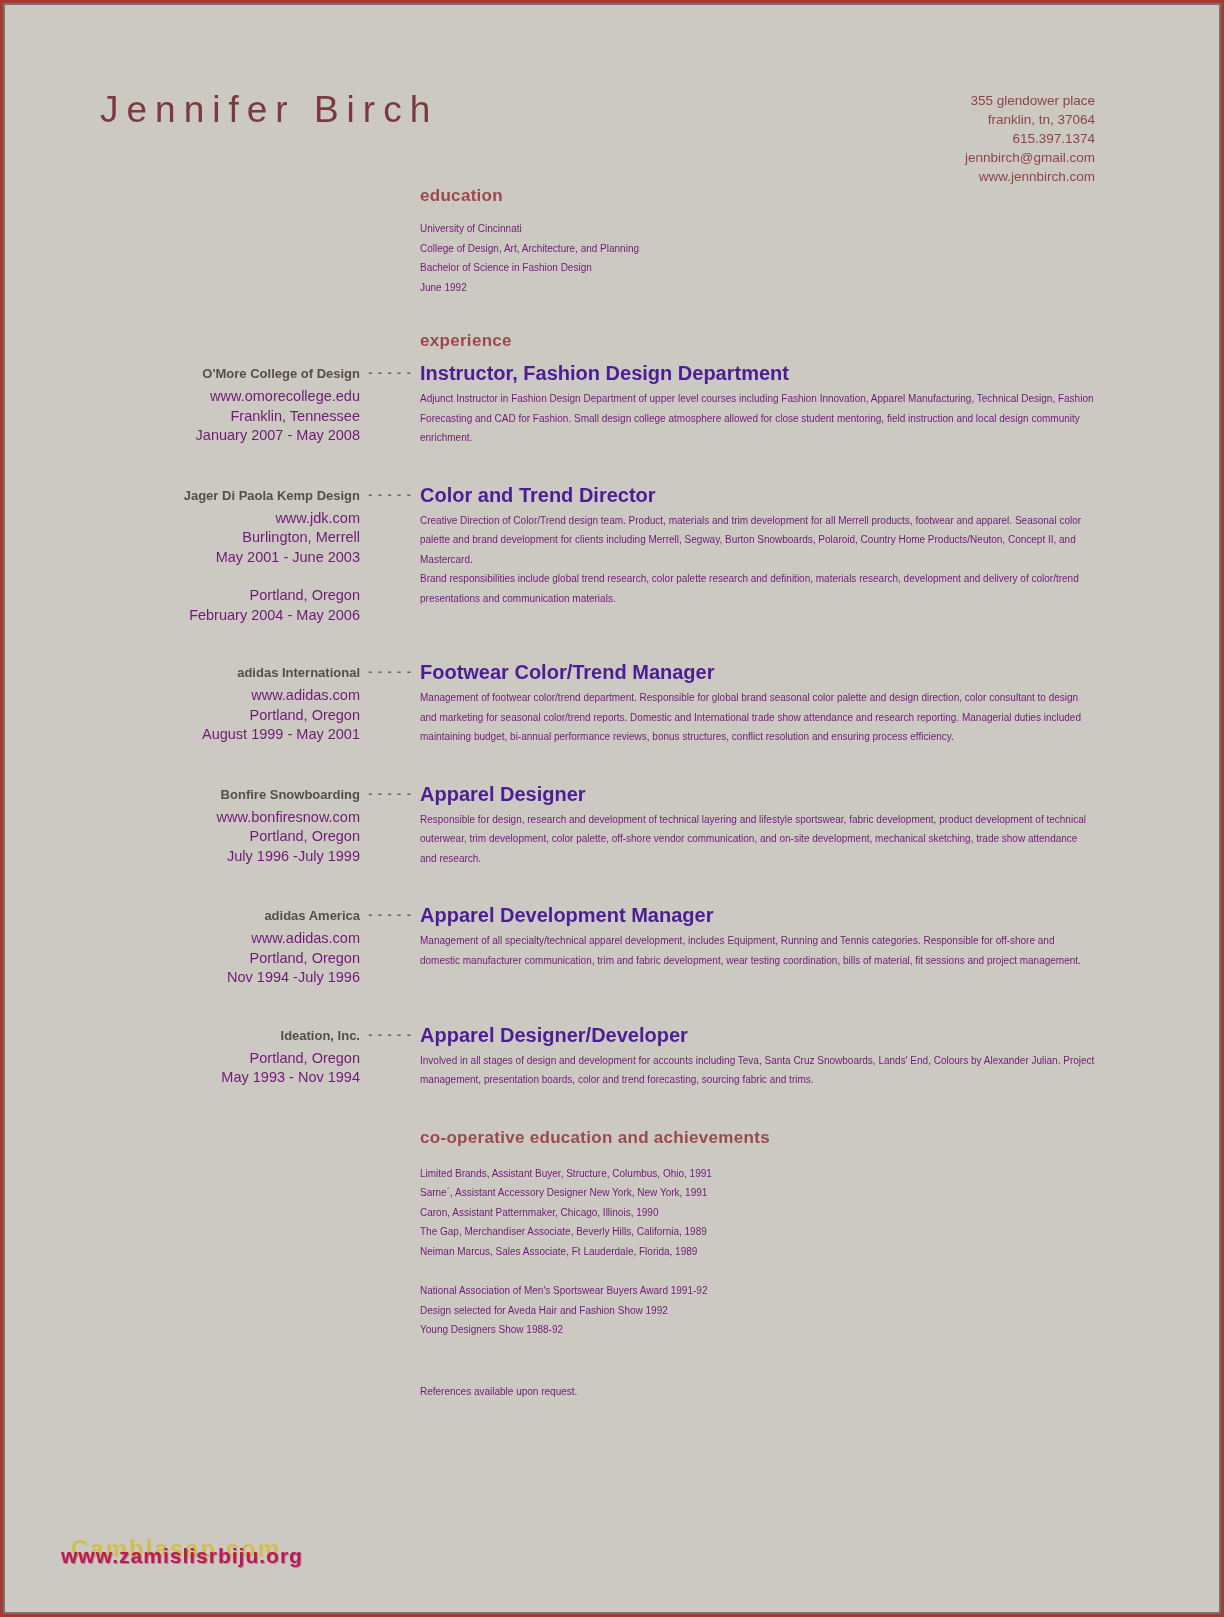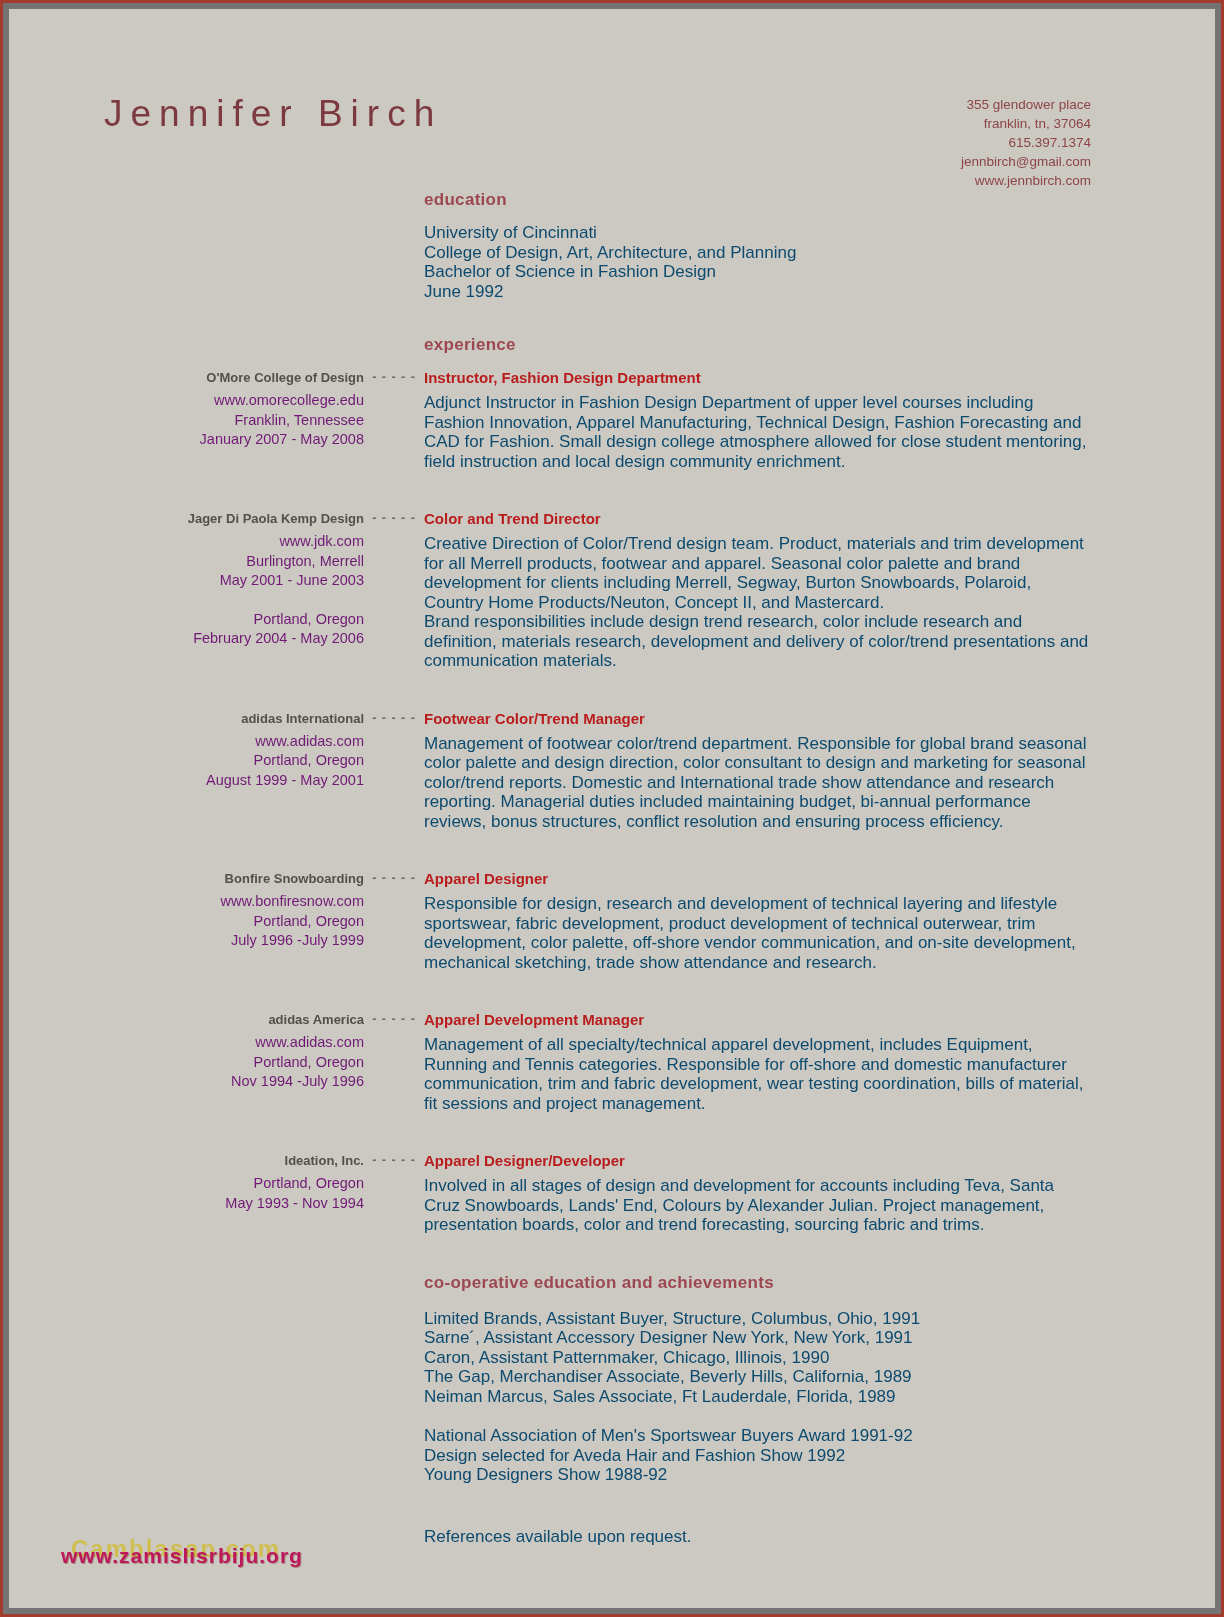--- a/index.html
+++ b/index.html
@@ -10,21 +10,21 @@
     position: relative;
     width: 1224px;
     height: 1617px;
     background: #ccc9c3;
     border: 3px solid #a33c2d;
     overflow: hidden;
   }
   .page-inner {
     position: absolute;
     inset: 0;
-    border: 6px solid #737373;
+    border: 2px solid #737373;
     padding: 78px 124px 0 95px;
   }
 
   
   .header {
     display: flex;
     justify-content: space-between;
     align-items: flex-start;
   }
   .name {
@@ -47,22 +47,22 @@
   .indented { margin-left: 320px; }
 
   .section-heading {
     font-size: 17px;
     font-weight: bold;
     color: #9c4850;
     letter-spacing: 0.3px;
     margin-bottom: 13px;
   }
   .body-text {
-    color: #0c4a6e;
-    font-size: 17px;
+    color: #701a75;
+    font-size: 10px;
     line-height: 19.5px;
   }
   .edu-block { margin-bottom: 34px; }
 
   
   .exp-heading { margin-bottom: 10px; }
   .job {
     display: flex;
     align-items: flex-start;
     margin-bottom: 38px;
@@ -92,23 +92,23 @@
     white-space: nowrap;
     font-weight: bold;
     font-size: 12.5px;
     color: #6e6965;
     line-height: 19px;
     letter-spacing: 1px;
     overflow: hidden;
   }
   .job-right { flex: 1 1 auto; max-width: 690px; }
   .job-title {
-    font-size: 15px;
-    font-weight: bold;
-    color: #b91c1c;
+    font-size: 20px;
+    font-weight: bold;
+    color: #4c1d95;
     line-height: 19px;
     margin-bottom: 6px;
   }
 
   
   .coop { margin-top: 6px; }
   .coop-heading { margin-bottom: 16px; }
   .awards { margin-top: 20px; }
   .references { margin-top: 42px; }
 
@@ -194,21 +194,21 @@
           <div class="job-sub first">www.jdk.com</div>
           <div class="job-sub">Burlington, Merrell</div>
           <div class="job-sub">May 2001 - June 2003</div>
           <div class="job-sub gap-top">Portland, Oregon</div>
           <div class="job-sub">February 2004 - May 2006</div>
         </div>
         <div class="job-mid">- - - - -</div>
         <div class="job-right">
           <div class="job-title">Color and Trend Director</div>
           <p class="body-text">Creative Direction of Color/Trend design team. Product, materials and trim development for all Merrell products, footwear and apparel. Seasonal color palette and brand development for clients including Merrell, Segway, Burton Snowboards, Polaroid, Country Home Products/Neuton, Concept II, and Mastercard.</p>
-          <p class="body-text">Brand responsibilities include design trend research, color include research and definition, materials research, development and delivery of color/trend presentations and communication materials.</p>
+          <p class="body-text">Brand responsibilities include global trend research, color palette research and definition, materials research, development and delivery of color/trend presentations and communication materials.</p>
         </div>
       </div>
 
       <div class="job">
         <div class="job-left">
           <div class="company">adidas International</div>
           <div class="job-sub first">www.adidas.com</div>
           <div class="job-sub">Portland, Oregon</div>
           <div class="job-sub">August 1999 - May 2001</div>
         </div>

